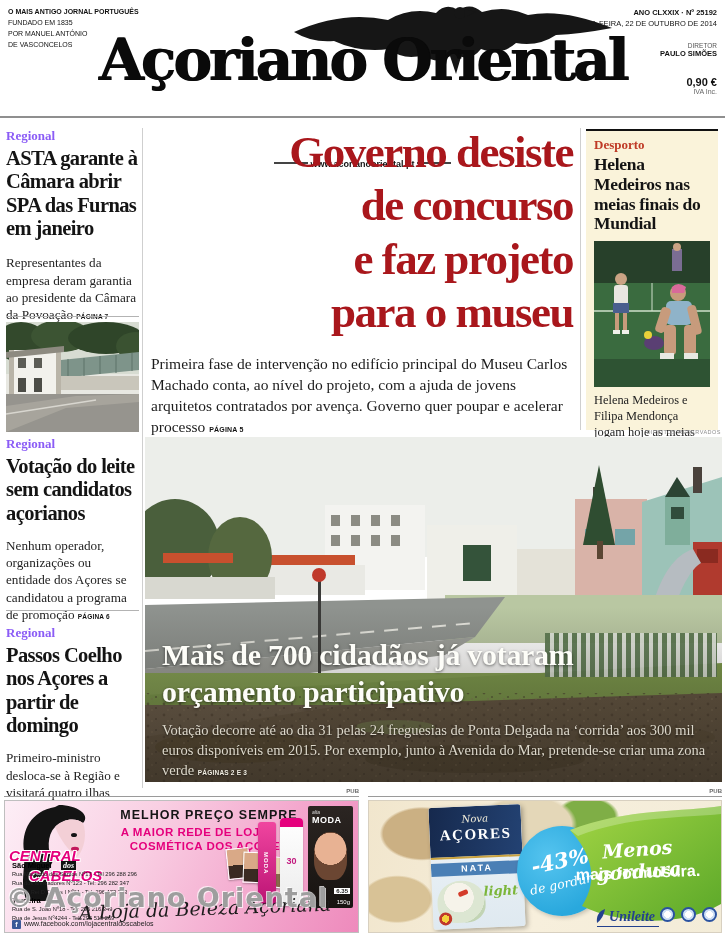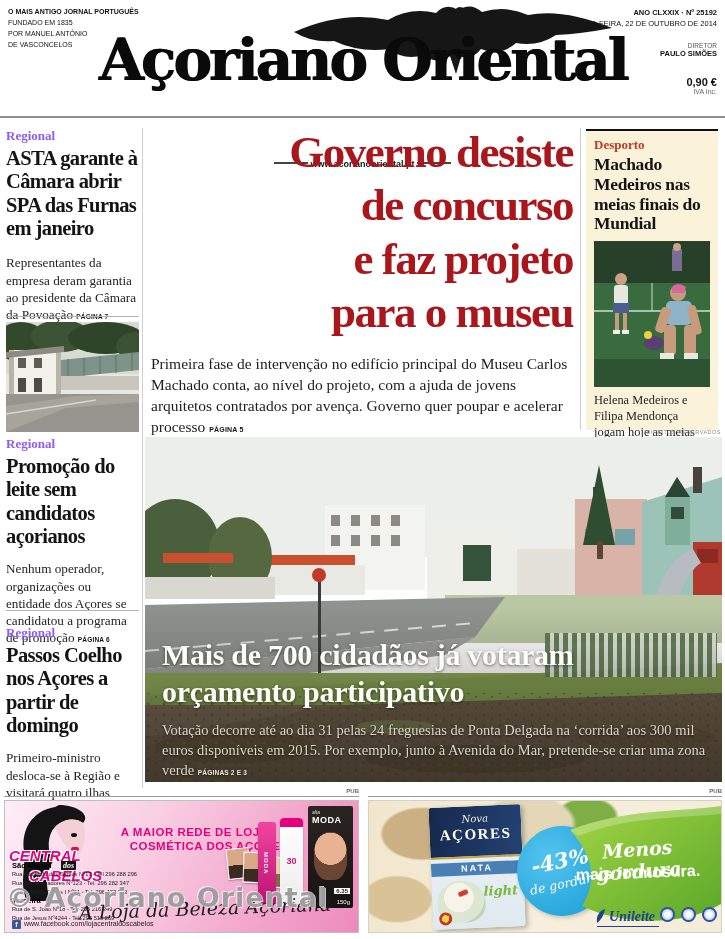--- a/index.html
+++ b/index.html
@@ -218,21 +218,21 @@
       <line x1="110" y1="33" x2="110" y2="51" stroke="#5d7268" stroke-width="1"></line>
       <line x1="126" y1="31" x2="126" y2="49" stroke="#5d7268" stroke-width="1"></line>
       <rect x="55" y="54" width="78" height="14" fill="#c9c6bb"></rect>
       <rect x="0" y="72" width="133" height="38" fill="#96948e"></rect>
       <polygon points="0,110 0,84 70,74 133,72 133,80 60,86 0,110" fill="#a7a49c"></polygon>
       <line x1="0" y1="92" x2="90" y2="78" stroke="#d8d6cf" stroke-width="1.5"></line>
     </svg>
 
     <div class="sec2">
       <div class="kicker">Regional</div>
-      <div class="tease-head">Promoção do leite sem candidatos açorianos</div>
+      <div class="tease-head">Votação do leite sem candidatos açorianos</div>
       <div class="tease-sum"><span>Nenhum operador, organizações ou entidade dos Açores se candidatou a programa de promoção</span> <span class="pageref">PÁGINA 6</span></div>
     </div>
 
     <div class="lrule2"></div>
 
     <div class="sec3">
       <div class="kicker">Regional</div>
       <div class="tease-head">Passos Coelho nos Açores a partir de domingo</div>
       <div class="tease-sum"><span>Primeiro-ministro desloca-se à Região  e visitará quatro ilhas</span> <span class="pageref">PÁGINA 32</span></div>
     </div>
@@ -241,21 +241,21 @@
   <div class="col-center">
     <div class="lead-head">Governo desiste
 de concurso
 e faz projeto
 para o museu</div>
     <div class="standfirst"><span>Primeira fase de intervenção no edifício principal do Museu Carlos Machado conta, ao nível do projeto, com a ajuda de jovens arquitetos contratados por avença. Governo quer poupar e acelerar processo</span> <span class="pageref">PÁGINA 5</span></div>
   </div>
 
   <div class="sports-box">
     <div class="kicker red">Desporto</div>
-    <div class="sports-head">Machado Medeiros nas meias finais do Mundial</div>
+    <div class="sports-head">Helena Medeiros nas meias finais do Mundial</div>
     <svg class="sports-photo" viewBox="0 0 116 146" preserveAspectRatio="none">
       <rect width="116" height="146" fill="#3a6b3f"></rect>
       <rect width="116" height="42" fill="#27402a"></rect>
       <rect x="78" y="8" width="10" height="22" fill="#7a6d93"></rect>
       <circle cx="83" cy="6" r="4" fill="#caa384"></circle>
       <rect y="118" width="116" height="28" fill="#2e5333"></rect>
       <line x1="0" y1="70" x2="116" y2="70" stroke="#cfe0cd" stroke-width="1.5"></line>
       <line x1="58" y1="42" x2="58" y2="70" stroke="#cfe0cd" stroke-width="1"></line>
       <circle cx="27" cy="38" r="6" fill="#caa384"></circle>
       <rect x="20" y="44" width="14" height="20" rx="3" fill="#e8e6e0"></rect>
@@ -362,20 +362,21 @@
   <div class="ad-left">
     <svg class="hairlogo" viewBox="0 0 100 100">
       <path d="M44,2 C20,6 10,26 13,46 C15,62 8,80 16,96 L40,96 C33,80 36,66 42,56 C36,46 36,30 44,22 C52,14 64,12 72,18 C80,10 66,0 48,0 Z" fill="#141414"></path>
       <path d="M44,22 C52,14 64,12 72,18 C76,28 74,44 66,52 C58,46 50,36 44,22 Z" fill="#f3cfd6"></path>
       <ellipse cx="63" cy="30" rx="3" ry="2" fill="#141414"></ellipse>
       <ellipse cx="64" cy="44" rx="4" ry="2.2" fill="#c2185b"></ellipse>
     </svg>
     <div class="brand1">CENTRAL</div>
     <div class="brand2">dos</div>
     <div class="brand3">CABELOS</div>
+    <div class="adl-h1">MELHOR PREÇO SEMPRE</div>
     <div class="adl-h2">A MAIOR REDE DE LOJAS DE</div>
     <div class="adl-h3">COSMÉTICA DOS AÇORES</div>
     <div class="addr">
       <div class="region">São Miguel</div>
       <div class="line">Rua Machado dos Santos Nº17 - Tel 296 288 296</div>
       <div class="line">Rua dos Mercadores Nº123 - Tel: 296 282 347</div>
       <div class="line">Rua El Rei D.Carlos I Nº61 - Tel: 296 473 733</div>
       <div class="region">Terceira</div>
       <div class="line">Rua de S. João Nº18 - Tel: 295 216 349</div>
       <div class="line">Rua de Jesus Nº4244 - Tel: 295 513 269</div>

